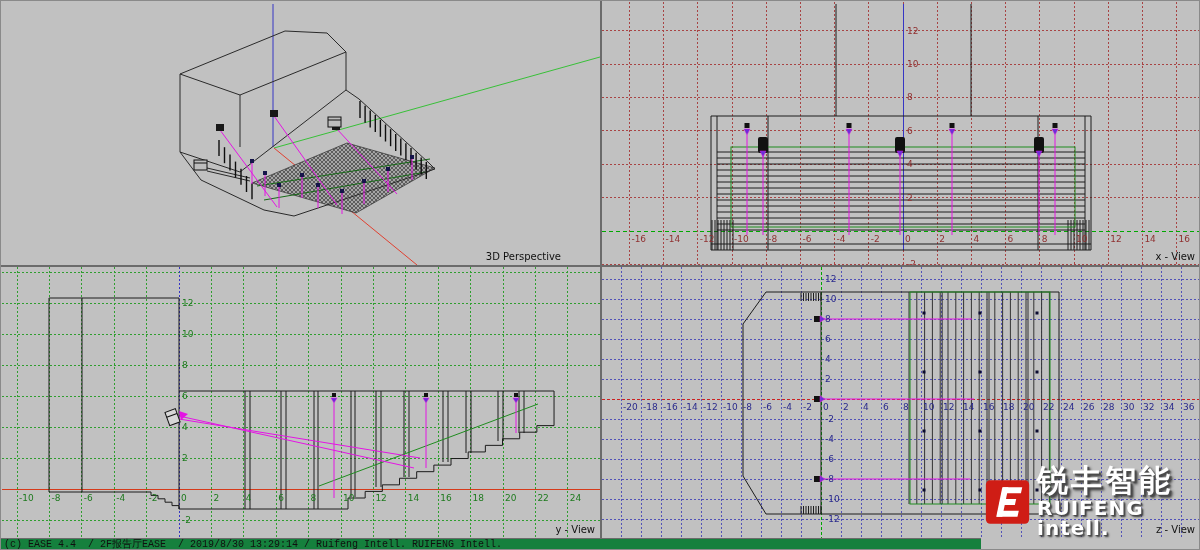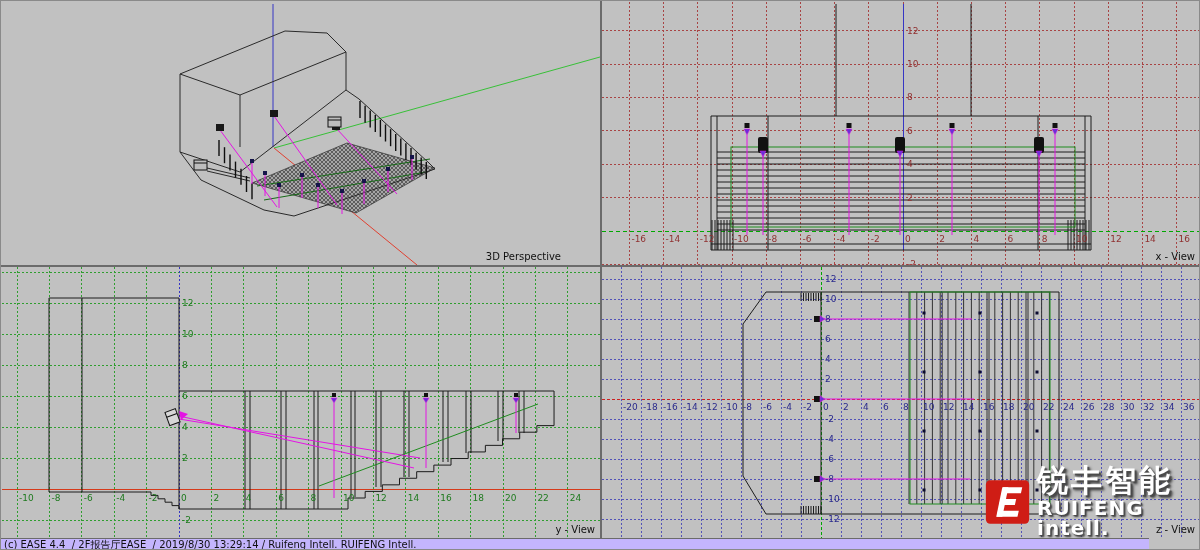--- a/index.html
+++ b/index.html
@@ -7,22 +7,22 @@
           font-family:"DejaVu Sans",sans-serif;border:1px solid #8a8a8a;box-sizing:border-box;}
   .viewport{position:absolute;background:#c1c1c1;}
   #vp-3d{left:1px;top:1px;width:564px;height:263px;}
   #vp-x{left:601px;top:1px;width:598px;height:263px;}
   #vp-y{left:1px;top:266px;width:598px;height:271px;}
   #vp-z{left:601px;top:266px;width:598px;height:271px;}
   .divider{position:absolute;background:#6b6b6b;}
   #div-v{left:599px;top:0;width:2px;height:537px;}
   #div-h{left:0;top:264px;width:1200px;height:2px;}
   .view-label{position:absolute;right:5px;bottom:3px;font-size:10px;color:#111;line-height:11px;}
-  #statusbar{position:absolute;left:0;top:537px;width:1148px;height:13px;background:#c4b5fd;
-             border-top:1px solid #6b6b6b;box-sizing:border-box;}
+  #statusbar{position:absolute;left:0;top:537px;width:980px;height:13px;background:#15803d;
+             border-top:1px solid #6b6b6b;box-sizing:border-box;font-family:Liberation Mono, monospace;}
   #status-text{font-size:10px;color:#101010;padding-left:3px;line-height:12px;white-space:pre;display:block;}
   #logo{position:absolute;left:984px;top:464px;display:flex;align-items:center;gap:7px;justify-content:center;}
   #logo-text{display:flex;flex-direction:column;line-height:1;}
   #logo-cn{font-size:31px;font-weight:bold;color:#fff;letter-spacing:3px;
            text-shadow:2px 2px 1px #4a4a4a, 3px 3px 3px #3a3a3a;}
   #logo-en{font-size:20px;font-weight:bold;color:#fff;letter-spacing:1px;margin-top:2px;
            text-shadow:1px 1px 1px #4a4a4a, 2px 2px 2px #3a3a3a;}
   svg{display:block;}
 </style>
 </head>

